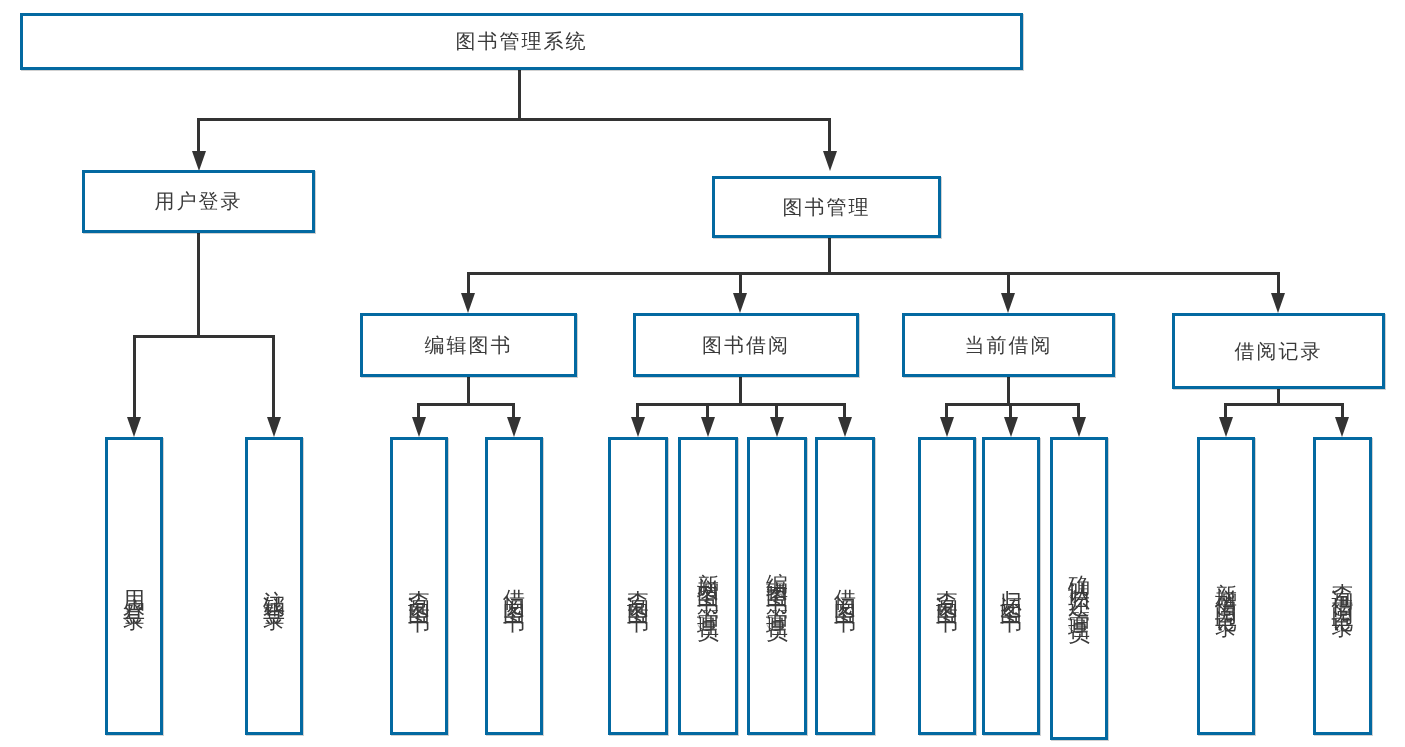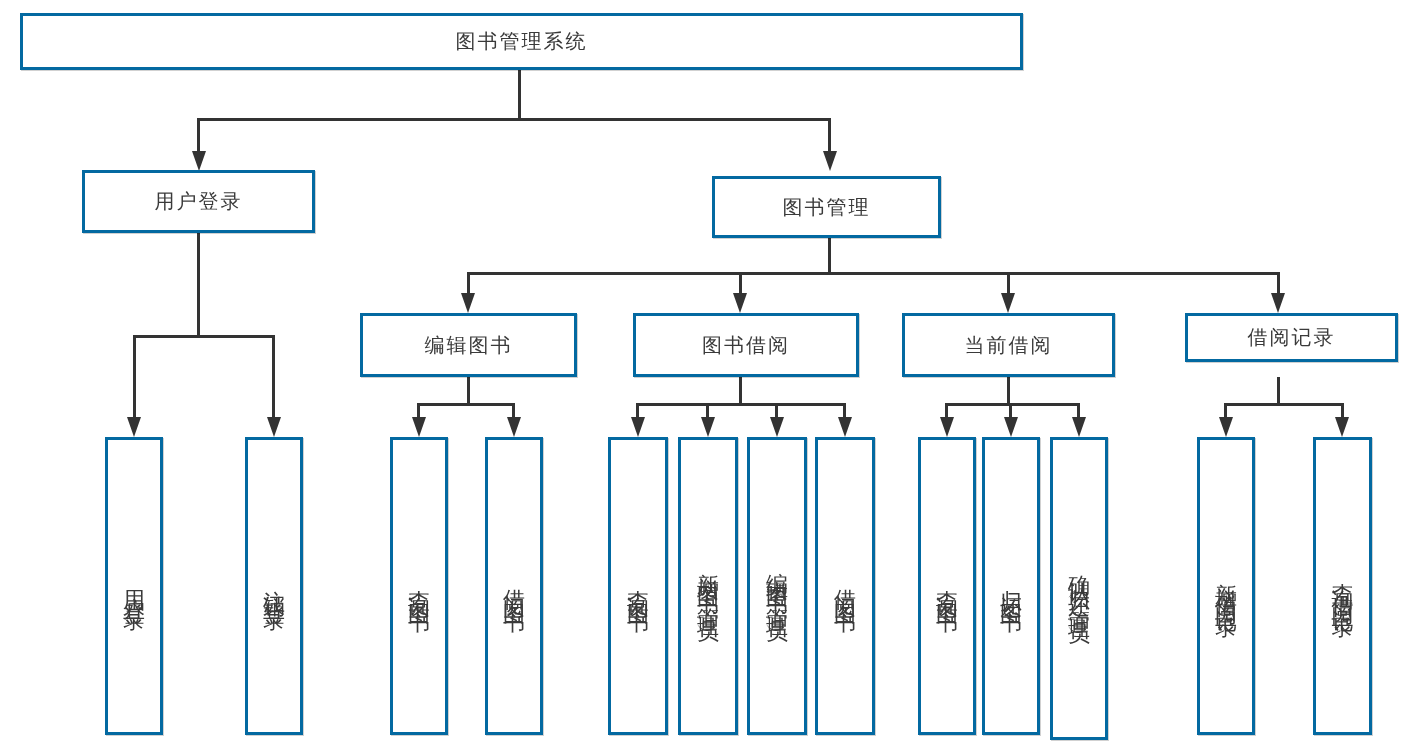--- a/index.html
+++ b/index.html
@@ -131,21 +131,21 @@
   <div class="arrow" style="left:1335px; top:417px;"></div>
 
   <div class="box hbox" style="left:20px; top:13px; width:1003px; height:57px;">图书管理系统</div>
 
   <div class="box hbox" style="left:82px; top:170px; width:233px; height:63px;">用户登录</div>
   <div class="box hbox" style="left:712px; top:176px; width:229px; height:62px;">图书管理</div>
 
   <div class="box hbox" style="left:360px; top:313px; width:217px; height:64px;">编辑图书</div>
   <div class="box hbox" style="left:633px; top:313px; width:226px; height:64px;">图书借阅</div>
   <div class="box hbox" style="left:902px; top:313px; width:213px; height:64px;">当前借阅</div>
-  <div class="box hbox" style="left:1172px; top:313px; width:213px; height:49px;margin-left:13px;">借阅记录</div>
+  <div class="box hbox" style="left:1172px; top:313px; width:213px; height:76px;">借阅记录</div>
 
   <div class="box vbox" style="left:105px; top:437px; width:58px; height:298px;">用户登录</div>
   <div class="box vbox" style="left:245px; top:437px; width:58px; height:298px;">注销登录</div>
 
   <div class="box vbox" style="left:390px; top:437px; width:58px; height:298px;">查询图书</div>
   <div class="box vbox" style="left:485px; top:437px; width:58px; height:298px;">借阅图书</div>
 
   <div class="box vbox" style="left:608px; top:437px; width:60px; height:298px;">查询图书</div>
   <div class="box vbox" style="left:678px; top:437px; width:60px; height:298px;">新增图书（管理员）</div>
   <div class="box vbox" style="left:747px; top:437px; width:60px; height:298px;">编辑图书（管理员）</div>

